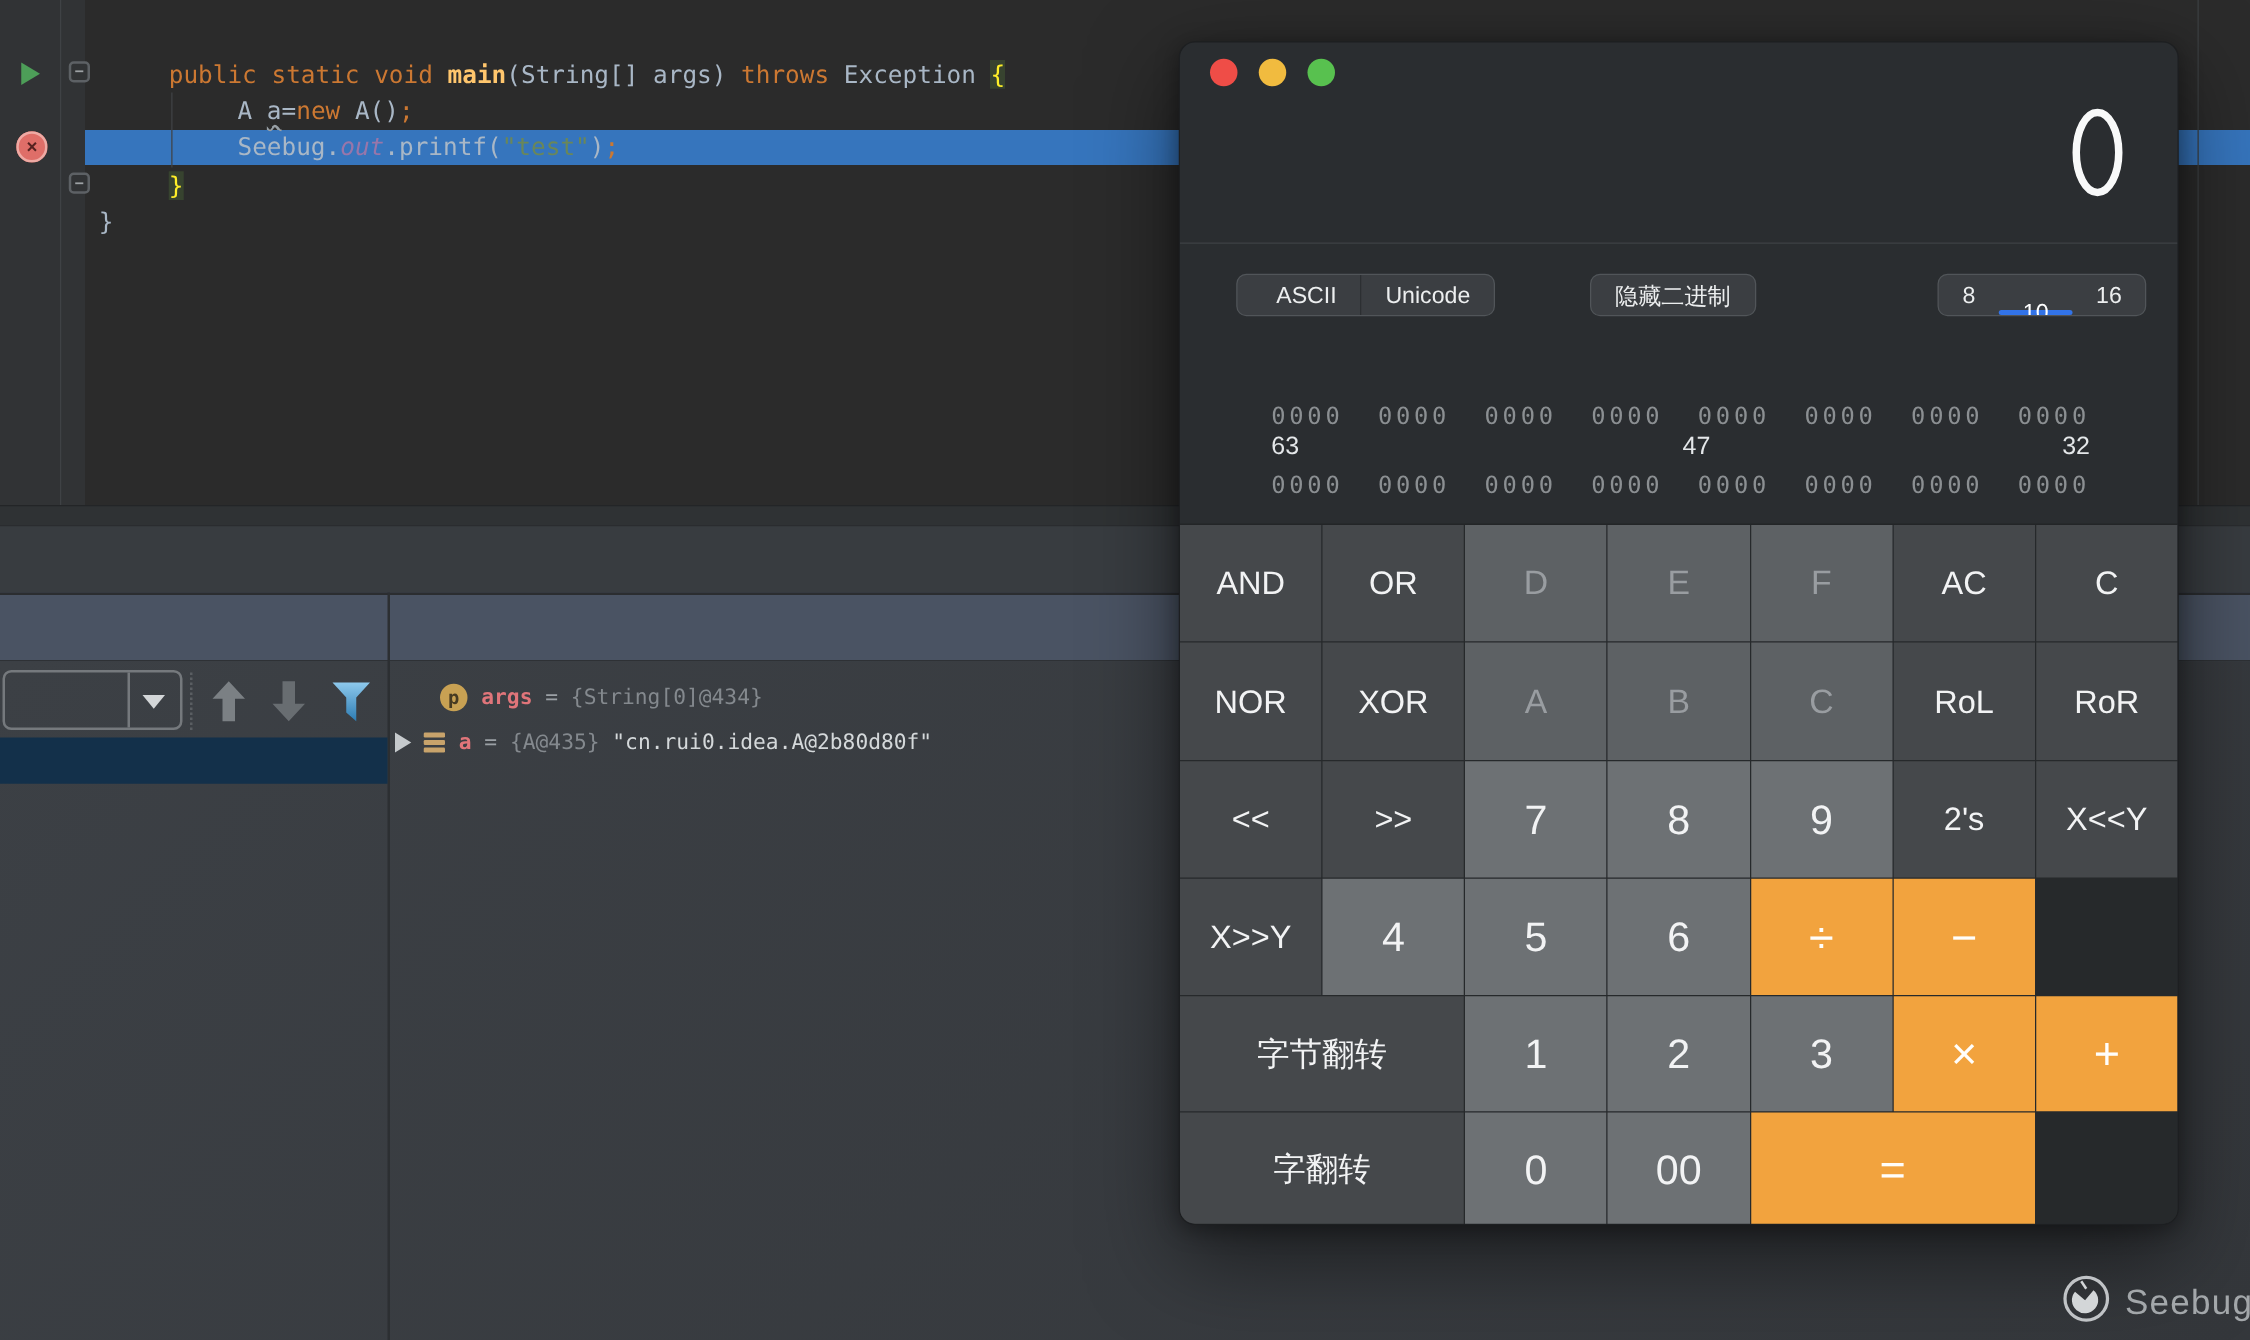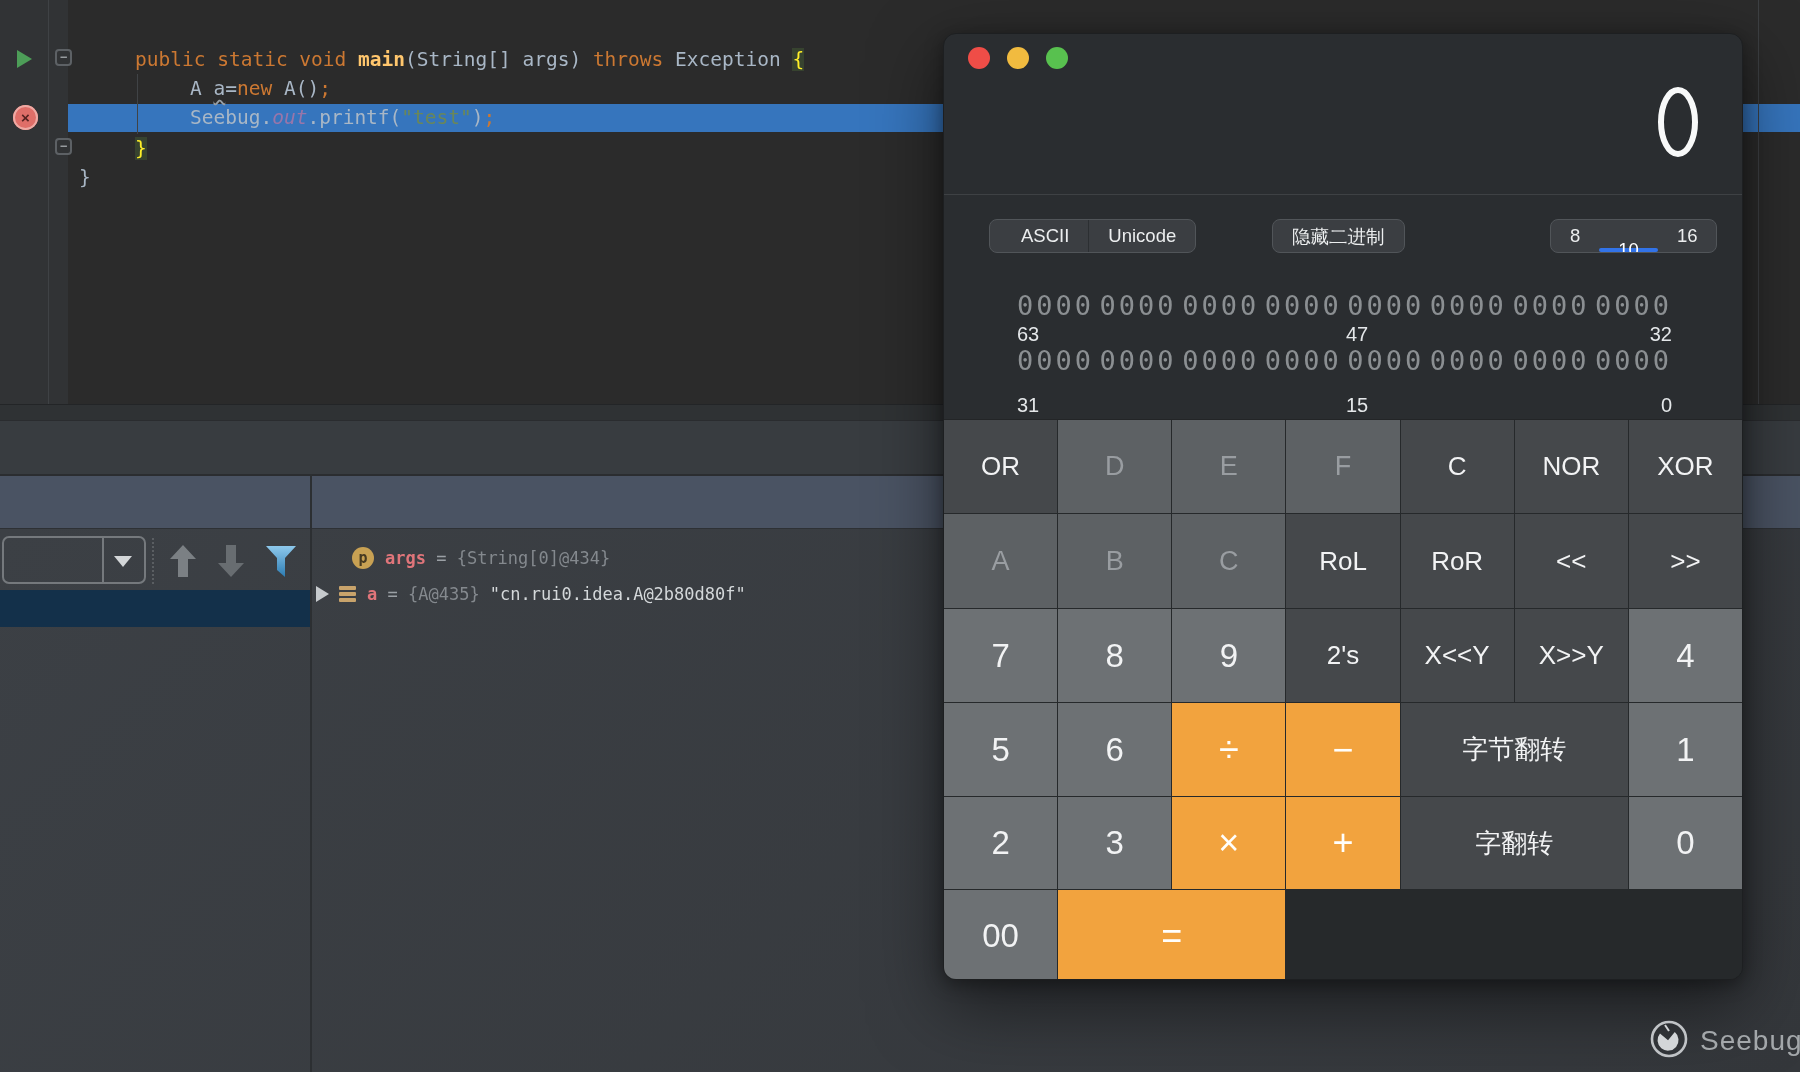--- a/index.html
+++ b/index.html
@@ -82,21 +82,21 @@
   .calc-display{position:absolute;right:42px;top:52px;}
   .calc-divider{position:absolute;left:0;top:160px;width:100%;height:1px;background:#3e4144;}
   .seg{position:absolute;top:185px;height:34px;display:flex;align-items:stretch;background:#3b3e42;
        border:1px solid #515559;border-radius:8px;box-sizing:border-box;overflow:hidden;}
   .seg .opt{display:flex;align-items:center;padding:0 19px;font-size:18.5px;color:#eceeef;}
   .seg.divided .opt + .opt{border-left:1px solid #2c2f32;}
   .seg .opt.active{background:#3273e8;border-radius:7px;color:#fff;margin-top:28px;}
   .seg-enc{left:45px;padding-left:12px;} .seg-bin{left:328px;} .seg-base{left:606px;}
   .bits{position:absolute;left:73px;width:655px;}
   .bits-line{display:flex;justify-content:space-between;
-             font-family:"DejaVu Sans Mono",monospace;font-size:27px;color:#8b8f92;letter-spacing:3px;}
+             font-family:"DejaVu Sans Mono",monospace;font-size:19px;color:#8b8f92;letter-spacing:3px;margin-top:32px;}
   .bits-labels{position:relative;height:24px;font-size:20px;color:#e4e7e9;}
   .bits-labels .bl{position:absolute;top:0;}
   .bl.left{left:0;} .bl.mid{left:329px;} .bl.right{right:0;}
   .bits.row1{top:256px;} .bits.row1 .bits-labels{margin-top:2px;}
   .bits.row2{top:311px;} .bits.row2 .bits-labels{margin-top:18px;}
   .keypad{position:absolute;left:0;top:385px;width:100%;height:562px;background:#26292b;
           display:grid;grid-template-columns:repeat(7,1fr);grid-template-rows:93px 94px 93px 93px 92px auto;
           gap:1px;border-top:1px solid #232527;box-sizing:border-box;}
   .key{display:flex;align-items:center;justify-content:center;color:#f2f3f4;font-size:26px;}
   .key.fn{background:#45484b;}
@@ -246,24 +246,26 @@
           </div>
           <div class="bits-labels">
             <span class="bl left">31</span>
             <span class="bl mid">15</span>
             <span class="bl right">0</span>
           </div>
         </div>
       </div>
 
     <div class="keypad" id="keypad">
+        <div class="key fn">AND</div>
         <div class="key fn">OR</div>
         <div class="key hexoff">D</div>
         <div class="key hexoff">E</div>
         <div class="key hexoff">F</div>
+        <div class="key fn">AC</div>
         <div class="key fn">C</div>
         <div class="key fn">NOR</div>
         <div class="key fn">XOR</div>
         <div class="key hexoff">A</div>
         <div class="key hexoff">B</div>
         <div class="key hexoff">C</div>
         <div class="key fn">RoL</div>
         <div class="key fn">RoR</div>
         <div class="key fn">&lt;&lt;</div>
         <div class="key fn">&gt;&gt;</div>

